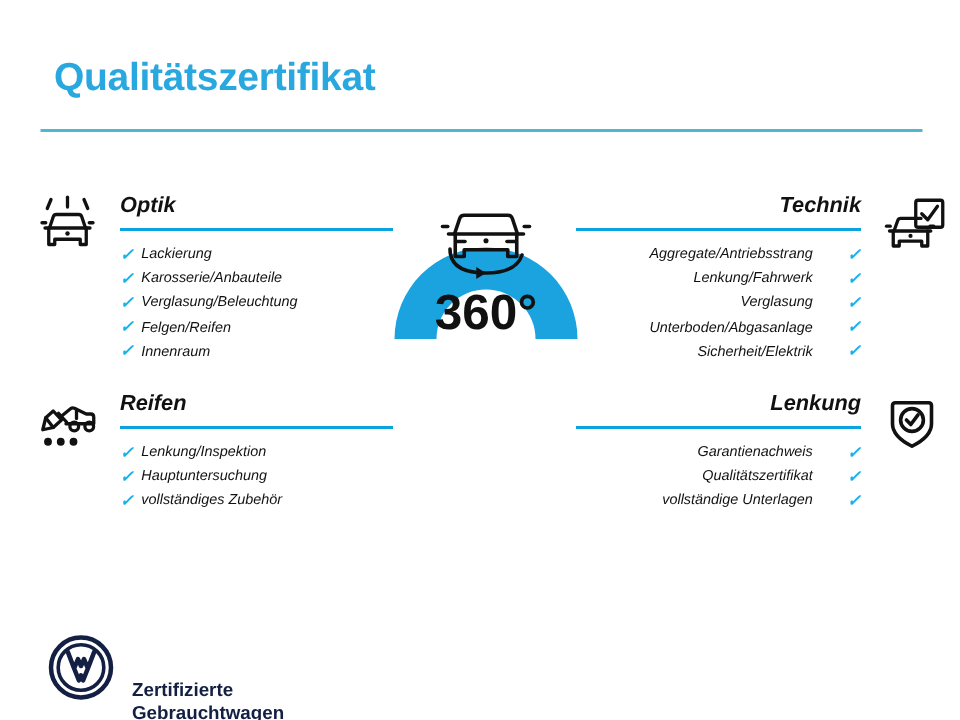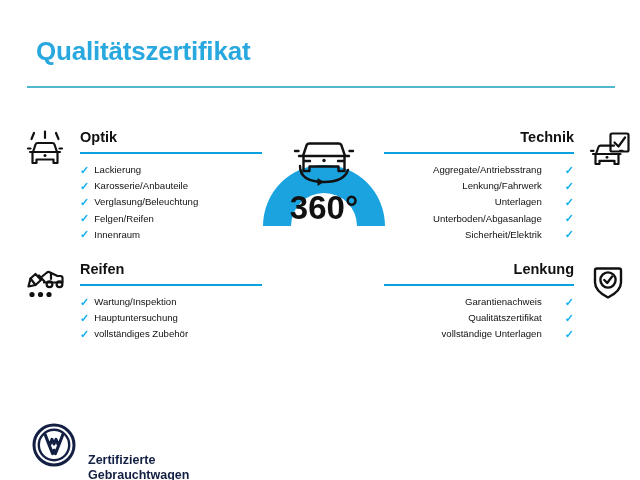--- a/index.html
+++ b/index.html
@@ -40,20 +40,21 @@
     left: 27px;
     top: 86px;
     width: 588px;
     height: 2px;
     background: #4fb8cf;
   }
 
   
   .block {
     position: absolute;
+    font-style: italic;
   }
   .block-left  { left: 22px; }
   .block-right { right: 8px; }
 
   .blk-top    { top: 130px; }
   .blk-bottom { top: 262px; }
 
   .block-inner {
     display: flex;
     align-items: flex-start;
@@ -236,21 +237,21 @@
         <ul class="sec-list">
           <li>
               <span>Aggregate/Antriebsstrang</span>
               <span class="chk">✓</span>
             </li>
           <li>
               <span>Lenkung/Fahrwerk</span>
               <span class="chk">✓</span>
             </li>
           <li>
-              <span>Unterlagen</span>
+              <span>Verglasung</span>
               <span class="chk">✓</span>
             </li>
           <li>
               <span>Unterboden/Abgasanlage</span>
               <span class="chk">✓</span>
             </li>
           <li>
               <span>Sicherheit/Elektrik</span>
               <span class="chk">✓</span>
             </li>
@@ -278,21 +279,21 @@
           <circle cx="18.5" cy="32.5" r="2.6" fill="#111"></circle>
           <circle cx="27" cy="32.5" r="2.6" fill="#111"></circle>
         </svg>
       </div>
       <div class="sec-body">
         <div class="sec-title">Reifen</div>
         <div class="sec-rule"></div>
         <ul class="sec-list">
           <li>
               <span class="chk">✓</span>
-              <span>Wartung/Inspektion</span>
+              <span>Lenkung/Inspektion</span>
             </li>
           <li>
               <span class="chk">✓</span>
               <span>Hauptuntersuchung</span>
             </li>
           <li>
               <span class="chk">✓</span>
               <span>vollständiges Zubehör</span>
             </li>
         </ul>

